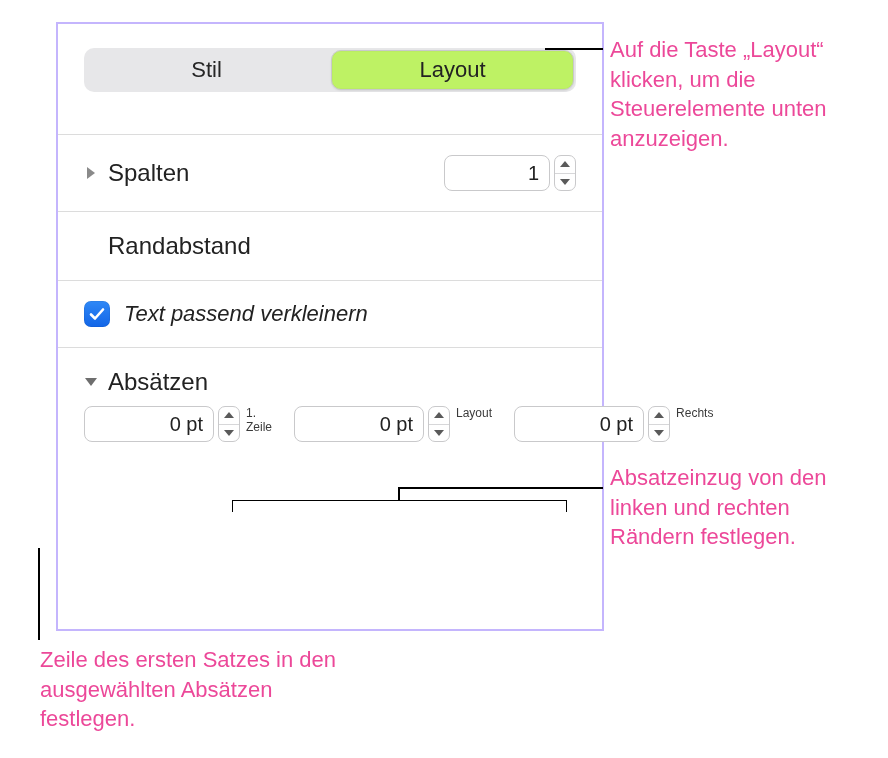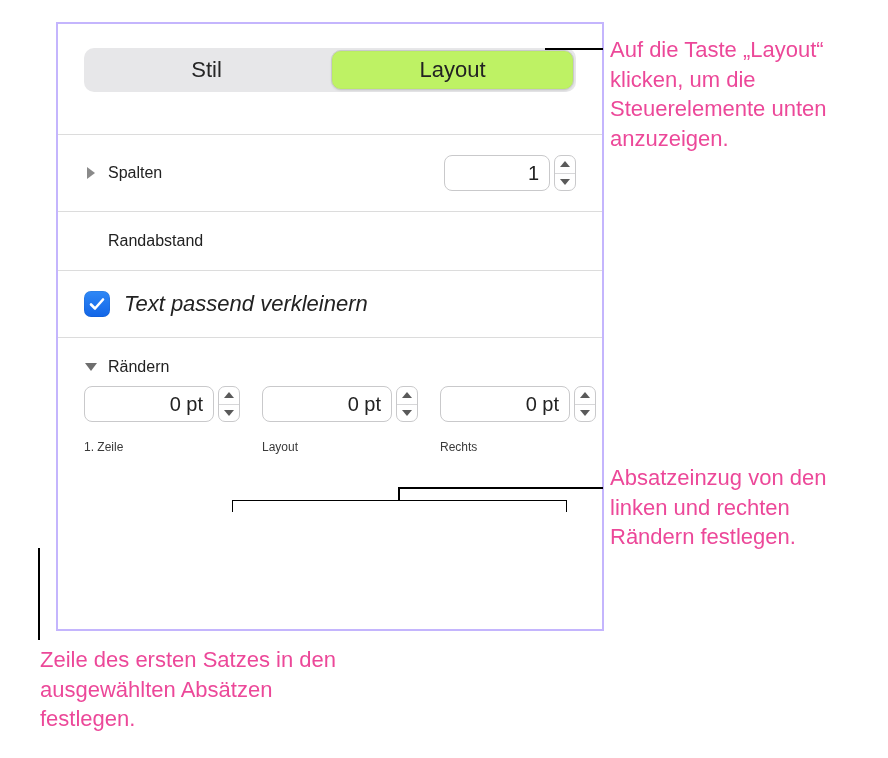--- a/index.html
+++ b/index.html
@@ -74,21 +74,21 @@
       gap: 10px;
     }
     .disclosure {
       width: 14px; height: 14px;
       display: inline-flex;
       align-items: center; justify-content: center;
       color: #6b6b6b;
     }
     .disclosure svg { display: block; }
     .label {
-      font-size: 16px;
+      font-size: 24px;
       color: #222;
     }
 
     .stepper-box {
       display: flex;
       align-items: stretch;
       gap: 4px;
     }
     .num-field {
       width: 106px;
@@ -140,21 +140,21 @@
       box-shadow: inset 0 0 0 0.5px rgba(0,0,0,0.1);
     }
     .checkbox svg { display:block; }
 
     
     .indent-group {
       display: flex;
       gap: 22px;
       margin-top: 6px;
     }
-    .indent-item { display:flex; flex-direction:column; gap:18px; }
+    .indent-item { display:flex; flex-direction:row; gap:6px; }
     .indent-item .sub-label {
       font-size: 12px;
       color: #3a3a3a;
     }
     .indent-item .stepper-box .num-field { width: 130px; }
 
     
     .callout-line {
       position: absolute;
       background: #000;
@@ -237,21 +237,21 @@
 
   <div class="hr"></div>
 
   <div class="section" style="padding-bottom:18px;">
     <div class="row-left" style="gap:10px; margin-bottom:10px;">
       <span class="disclosure">
         <svg width="14" height="12" viewBox="0 0 14 12">
             <path d="M1 2 L7 10 L13 2 Z" fill="#6e6e6e"></path>
           </svg>
       </span>
-      <span class="label">Rändern</span>
+      <span class="label">Absätzen</span>
     </div>
 
     <div class="indent-group">
       <div class="indent-item">
         <div class="stepper-box">
           <div class="num-field">
             <span>0 pt</span>
           </div>
           <div class="stepper">
             <div class="btn">

